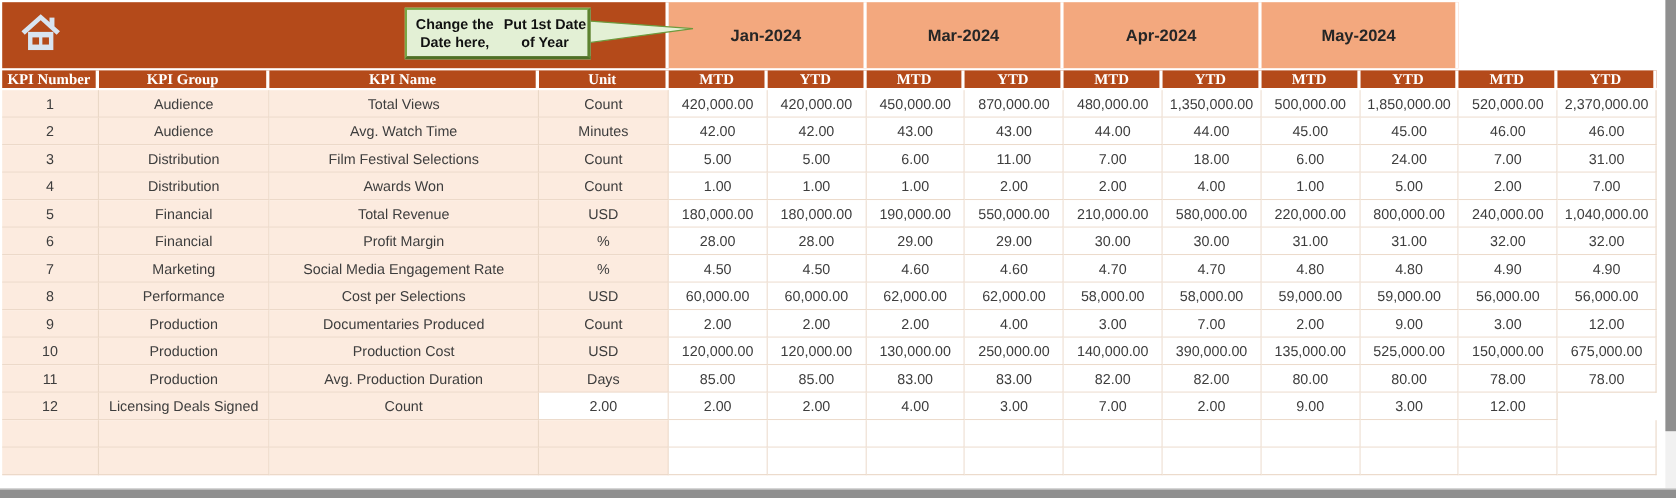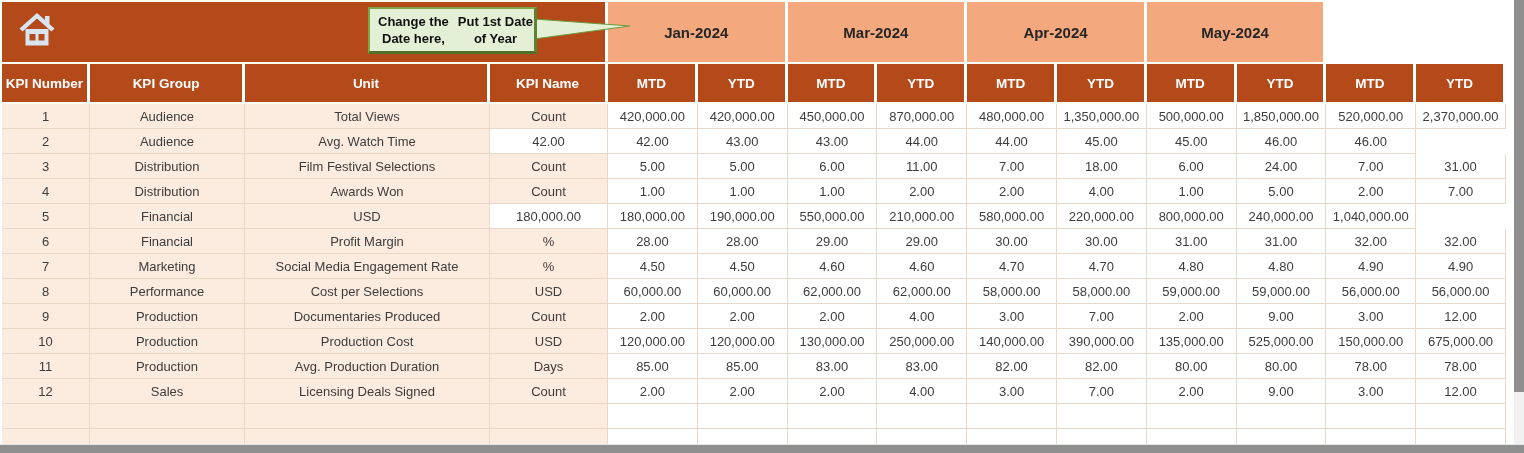--- a/index.html
+++ b/index.html
@@ -32,21 +32,21 @@
     position: relative;
   }
   .month-cell {
     grid-column: span 2;
     background: var(--salmon);
     color: #262626;
     font-weight: bold; font-size: 15px;
     display: flex; align-items: center; justify-content: center;
     border-right: 3px solid #fff;
   }
-  .header-row { height: 38px; margin-bottom: 2px; }
+  .header-row { height: 16px; margin-bottom: 2px; font-family: Liberation Serif, serif; }
   .hcell {
     background: var(--rust);
     color: #ffffff; font-weight: bold; font-size: 13.5px;
     display: flex; align-items: center; justify-content: center;
     border-right: 3px solid #fff;
     white-space: nowrap; overflow: hidden;
   }
   .data-row { height: 25px; }
   .cell {
     font-size: 13px; color: #3d3d3d;
@@ -110,22 +110,22 @@
 
     <div class="month-cell">Jan-2024</div>
         <div class="month-cell">Mar-2024</div>
         <div class="month-cell">Apr-2024</div>
         <div class="month-cell">May-2024</div>
       </div>
 
     <div class="row header-row">
         <div class="hcell">KPI Number</div>
         <div class="hcell">KPI Group</div>
+        <div class="hcell">KPI Name</div>
         <div class="hcell">Unit</div>
-        <div class="hcell">KPI Name</div>
         <div class="hcell">MTD</div>
         <div class="hcell">YTD</div>
         <div class="hcell">MTD</div>
         <div class="hcell">YTD</div>
         <div class="hcell">MTD</div>
         <div class="hcell">YTD</div>
         <div class="hcell">MTD</div>
         <div class="hcell">YTD</div>
         <div class="hcell">MTD</div>
         <div class="hcell">YTD</div>
@@ -145,20 +145,21 @@
           <div class="cell value-cell">1,350,000.00</div>
           <div class="cell value-cell">500,000.00</div>
           <div class="cell value-cell">1,850,000.00</div>
           <div class="cell value-cell">520,000.00</div>
           <div class="cell value-cell">2,370,000.00</div>
         </div>
         <div class="row data-row">
           <div class="cell label-cell">2</div>
           <div class="cell label-cell">Audience</div>
           <div class="cell label-cell">Avg. Watch Time</div>
+          <div class="cell label-cell">Minutes</div>
           <div class="cell value-cell">42.00</div>
           <div class="cell value-cell">42.00</div>
           <div class="cell value-cell">43.00</div>
           <div class="cell value-cell">43.00</div>
           <div class="cell value-cell">44.00</div>
           <div class="cell value-cell">44.00</div>
           <div class="cell value-cell">45.00</div>
           <div class="cell value-cell">45.00</div>
           <div class="cell value-cell">46.00</div>
           <div class="cell value-cell">46.00</div>
@@ -191,20 +192,21 @@
           <div class="cell value-cell">2.00</div>
           <div class="cell value-cell">4.00</div>
           <div class="cell value-cell">1.00</div>
           <div class="cell value-cell">5.00</div>
           <div class="cell value-cell">2.00</div>
           <div class="cell value-cell">7.00</div>
         </div>
         <div class="row data-row">
           <div class="cell label-cell">5</div>
           <div class="cell label-cell">Financial</div>
+          <div class="cell label-cell">Total Revenue</div>
           <div class="cell label-cell">USD</div>
           <div class="cell value-cell">180,000.00</div>
           <div class="cell value-cell">180,000.00</div>
           <div class="cell value-cell">190,000.00</div>
           <div class="cell value-cell">550,000.00</div>
           <div class="cell value-cell">210,000.00</div>
           <div class="cell value-cell">580,000.00</div>
           <div class="cell value-cell">220,000.00</div>
           <div class="cell value-cell">800,000.00</div>
           <div class="cell value-cell">240,000.00</div>
@@ -301,21 +303,20 @@
           <div class="cell value-cell">83.00</div>
           <div class="cell value-cell">82.00</div>
           <div class="cell value-cell">82.00</div>
           <div class="cell value-cell">80.00</div>
           <div class="cell value-cell">80.00</div>
           <div class="cell value-cell">78.00</div>
           <div class="cell value-cell">78.00</div>
         </div>
         <div class="row data-row">
           <div class="cell label-cell">12</div>
-          <div class="cell label-cell">Sales</div>
           <div class="cell label-cell">Licensing Deals Signed</div>
           <div class="cell label-cell">Count</div>
           <div class="cell value-cell">2.00</div>
           <div class="cell value-cell">2.00</div>
           <div class="cell value-cell">2.00</div>
           <div class="cell value-cell">4.00</div>
           <div class="cell value-cell">3.00</div>
           <div class="cell value-cell">7.00</div>
           <div class="cell value-cell">2.00</div>
           <div class="cell value-cell">9.00</div>

